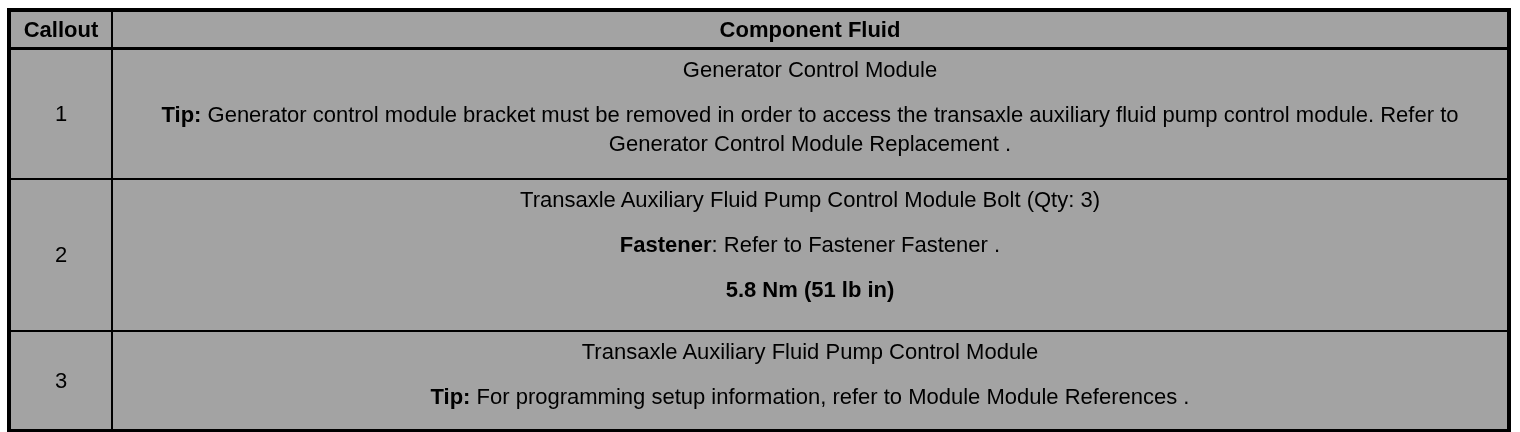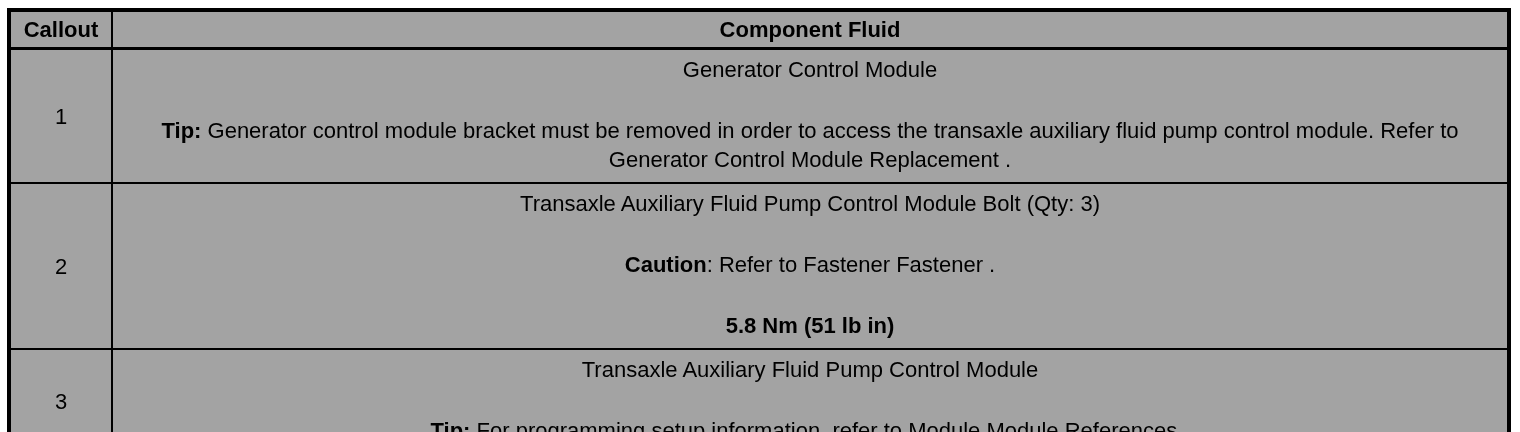--- a/index.html
+++ b/index.html
@@ -41,21 +41,21 @@
   }
   td.component-cell {
     text-align: center;
     vertical-align: top;
     padding: 5px 8px 8px 8px;
   }
   td.component-cell p {
     margin: 0;
   }
   td.component-cell p + p {
-    margin-top: 32px;
+    margin-top: 16px;
   }
   .bold { font-weight: bold; }
   tbody tr.row-1 { height: 130px; }
   tbody tr.row-2 { height: 152px; }
   tbody tr.row-3 { height: 100px; }
 </style>
 </head>
 <body>
 
 <table class="callout-table">
@@ -70,21 +70,21 @@
         <td class="callout-cell">1</td>
         <td class="component-cell">
           <p><span>Generator Control Module</span></p>
           <p><span class="bold">Tip:</span><span> Generator control module bracket must be removed in order to access the transaxle auxiliary fluid pump control module. Refer to Generator Control Module Replacement .</span></p>
         </td>
       </tr>
       <tr class="row-2">
         <td class="callout-cell">2</td>
         <td class="component-cell">
           <p><span>Transaxle Auxiliary Fluid Pump Control Module Bolt (Qty: 3)</span></p>
-          <p><span class="bold">Caution</span><span>: Refer to Fastener Fastener .</span></p>
+          <p><span class="bold">Fastener</span><span>: Refer to Fastener Fastener .</span></p>
           <p><span class="bold">5.8 Nm (51 lb in)</span></p>
         </td>
       </tr>
       <tr class="row-3">
         <td class="callout-cell">3</td>
         <td class="component-cell">
           <p><span>Transaxle Auxiliary Fluid Pump Control Module</span></p>
           <p><span class="bold">Tip:</span><span> For programming setup information, refer to Module Module References .</span></p>
         </td>
       </tr>

